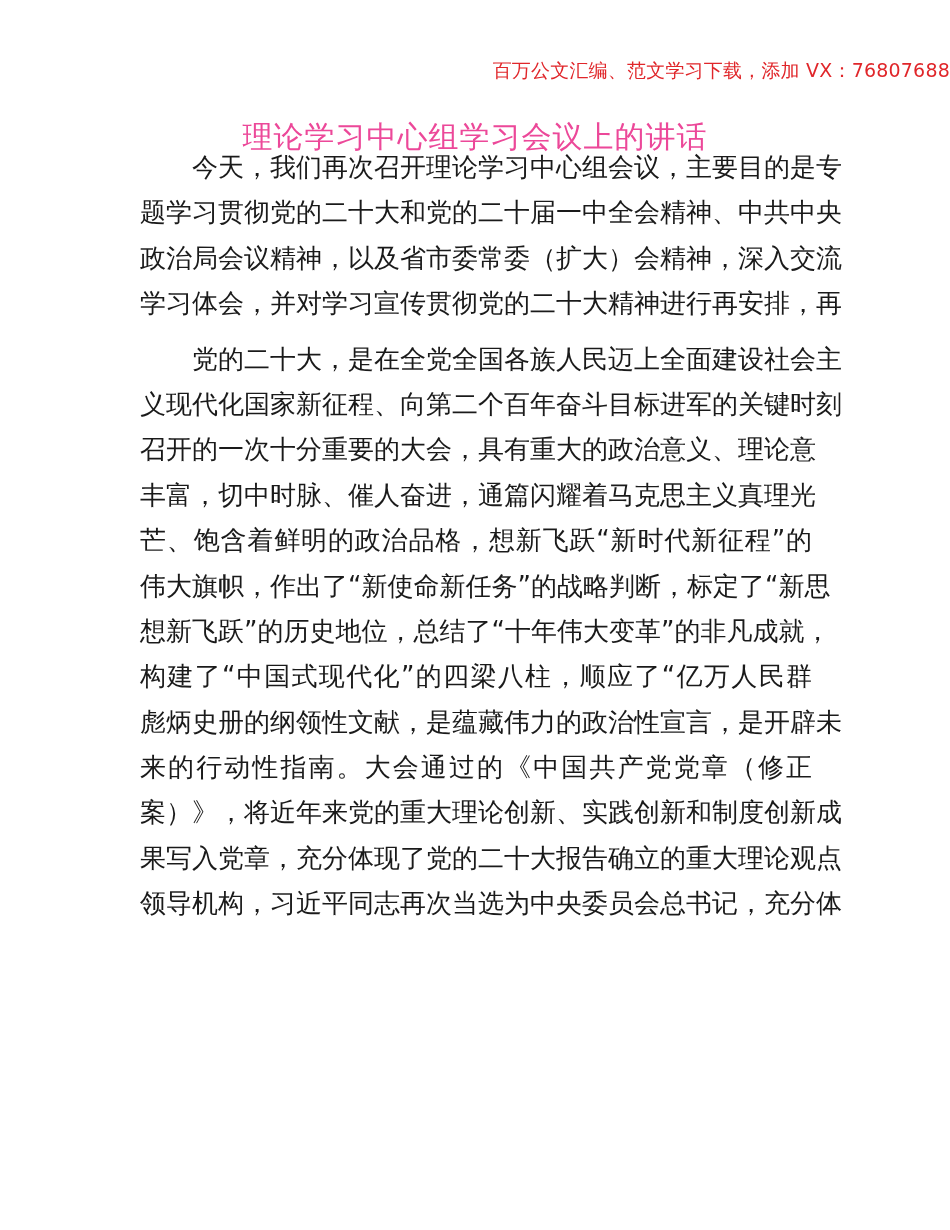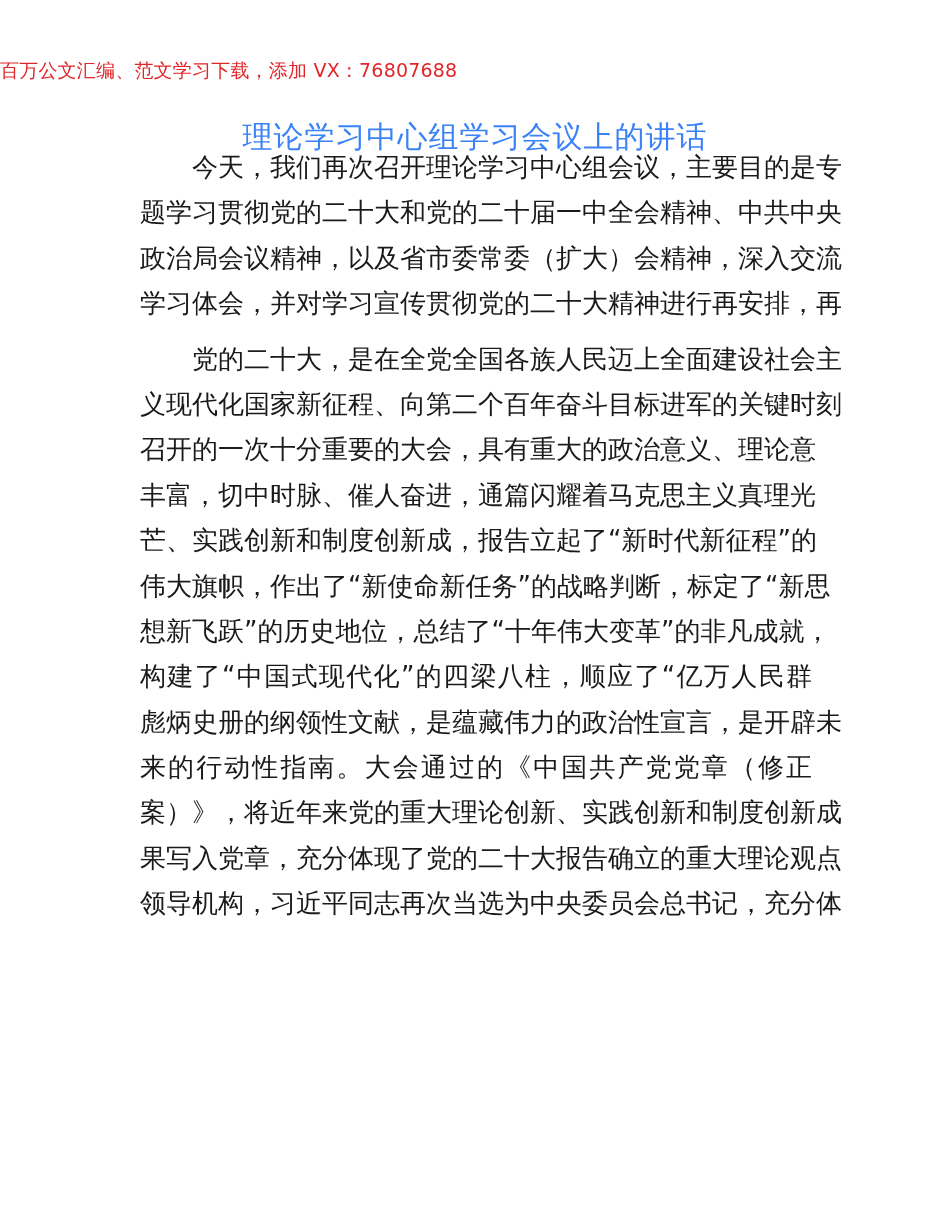--- a/index.html
+++ b/index.html
@@ -1,21 +1,21 @@
 <!DOCTYPE html>
 <html><head>
   <meta charset="utf-8">
   <style>
     html, body { margin: 0; padding: 0; background: #ffffff; }
     body { width: 950px; height: 1230px; position: relative; overflow: hidden;
            font-family: "DejaVu Sans", "Liberation Sans", sans-serif; color: #1a1a1a; }
-    .header { position: absolute; top: 56px; left: 0; width: 950px; text-align: left;
+    .header { position: absolute; top: 56px; left: 0; width: 950px; text-align: right;
               font-size: 19px; color: #e0262a; letter-spacing: 0.2px; line-height: 28px; }
     .title { position: absolute; top: 114px; left: 0; width: 950px; text-align: center;
-             font-size: 30px; line-height: 46px; color: #3b82f6; letter-spacing: 1px; }
+             font-size: 30px; line-height: 46px; color: #ec4899; letter-spacing: 1px; }
     .body { position: absolute; left: 140px; width: 672px; top: 145px; }
     .line { height: 45.4px; line-height: 45.4px; font-size: 26px; white-space: nowrap;
             text-align: justify; text-align-last: justify; letter-spacing: 0; }
     .line.indent { padding-left: 52px; }
     .line.last { text-align-last: left; }
     .para-gap { height: 10px; }
   </style>
 </head>
 <body>
 
@@ -29,21 +29,21 @@
     <div class="line">题学习贯彻党的二十大和党的二十届一中全会精神、中共中央</div>
     <div class="line">政治局会议精神，以及省市委常委（扩大）会精神，深入交流</div>
     <div class="line">学习体会，并对学习宣传贯彻党的二十大精神进行再安排，再</div>
   </div>
   <div class="para-gap"></div>
   <div>
     <div class="line indent">党的二十大，是在全党全国各族人民迈上全面建设社会主</div>
     <div class="line">义现代化国家新征程、向第二个百年奋斗目标进军的关键时刻</div>
     <div class="line">召开的一次十分重要的大会，具有重大的政治意义、理论意</div>
     <div class="line">丰富，切中时脉、催人奋进，通篇闪耀着马克思主义真理光</div>
-    <div class="line">芒、实践创新和制度创新成，报告立起了“新时代新征程”的</div>
+    <div class="line">芒、饱含着鲜明的政治品格，想新飞跃“新时代新征程”的</div>
     <div class="line">伟大旗帜，作出了“新使命新任务”的战略判断，标定了“新思</div>
     <div class="line">想新飞跃”的历史地位，总结了“十年伟大变革”的非凡成就，</div>
     <div class="line">构建了“中国式现代化”的四梁八柱，顺应了“亿万人民群</div>
     <div class="line">彪炳史册的纲领性文献，是蕴藏伟力的政治性宣言，是开辟未</div>
     <div class="line">来的行动性指南。大会通过的《中国共产党党章（修正</div>
     <div class="line">案）》，将近年来党的重大理论创新、实践创新和制度创新成</div>
     <div class="line">果写入党章，充分体现了党的二十大报告确立的重大理论观点</div>
     <div class="line">领导机构，习近平同志再次当选为中央委员会总书记，充分体</div>
   </div>
 </div>

